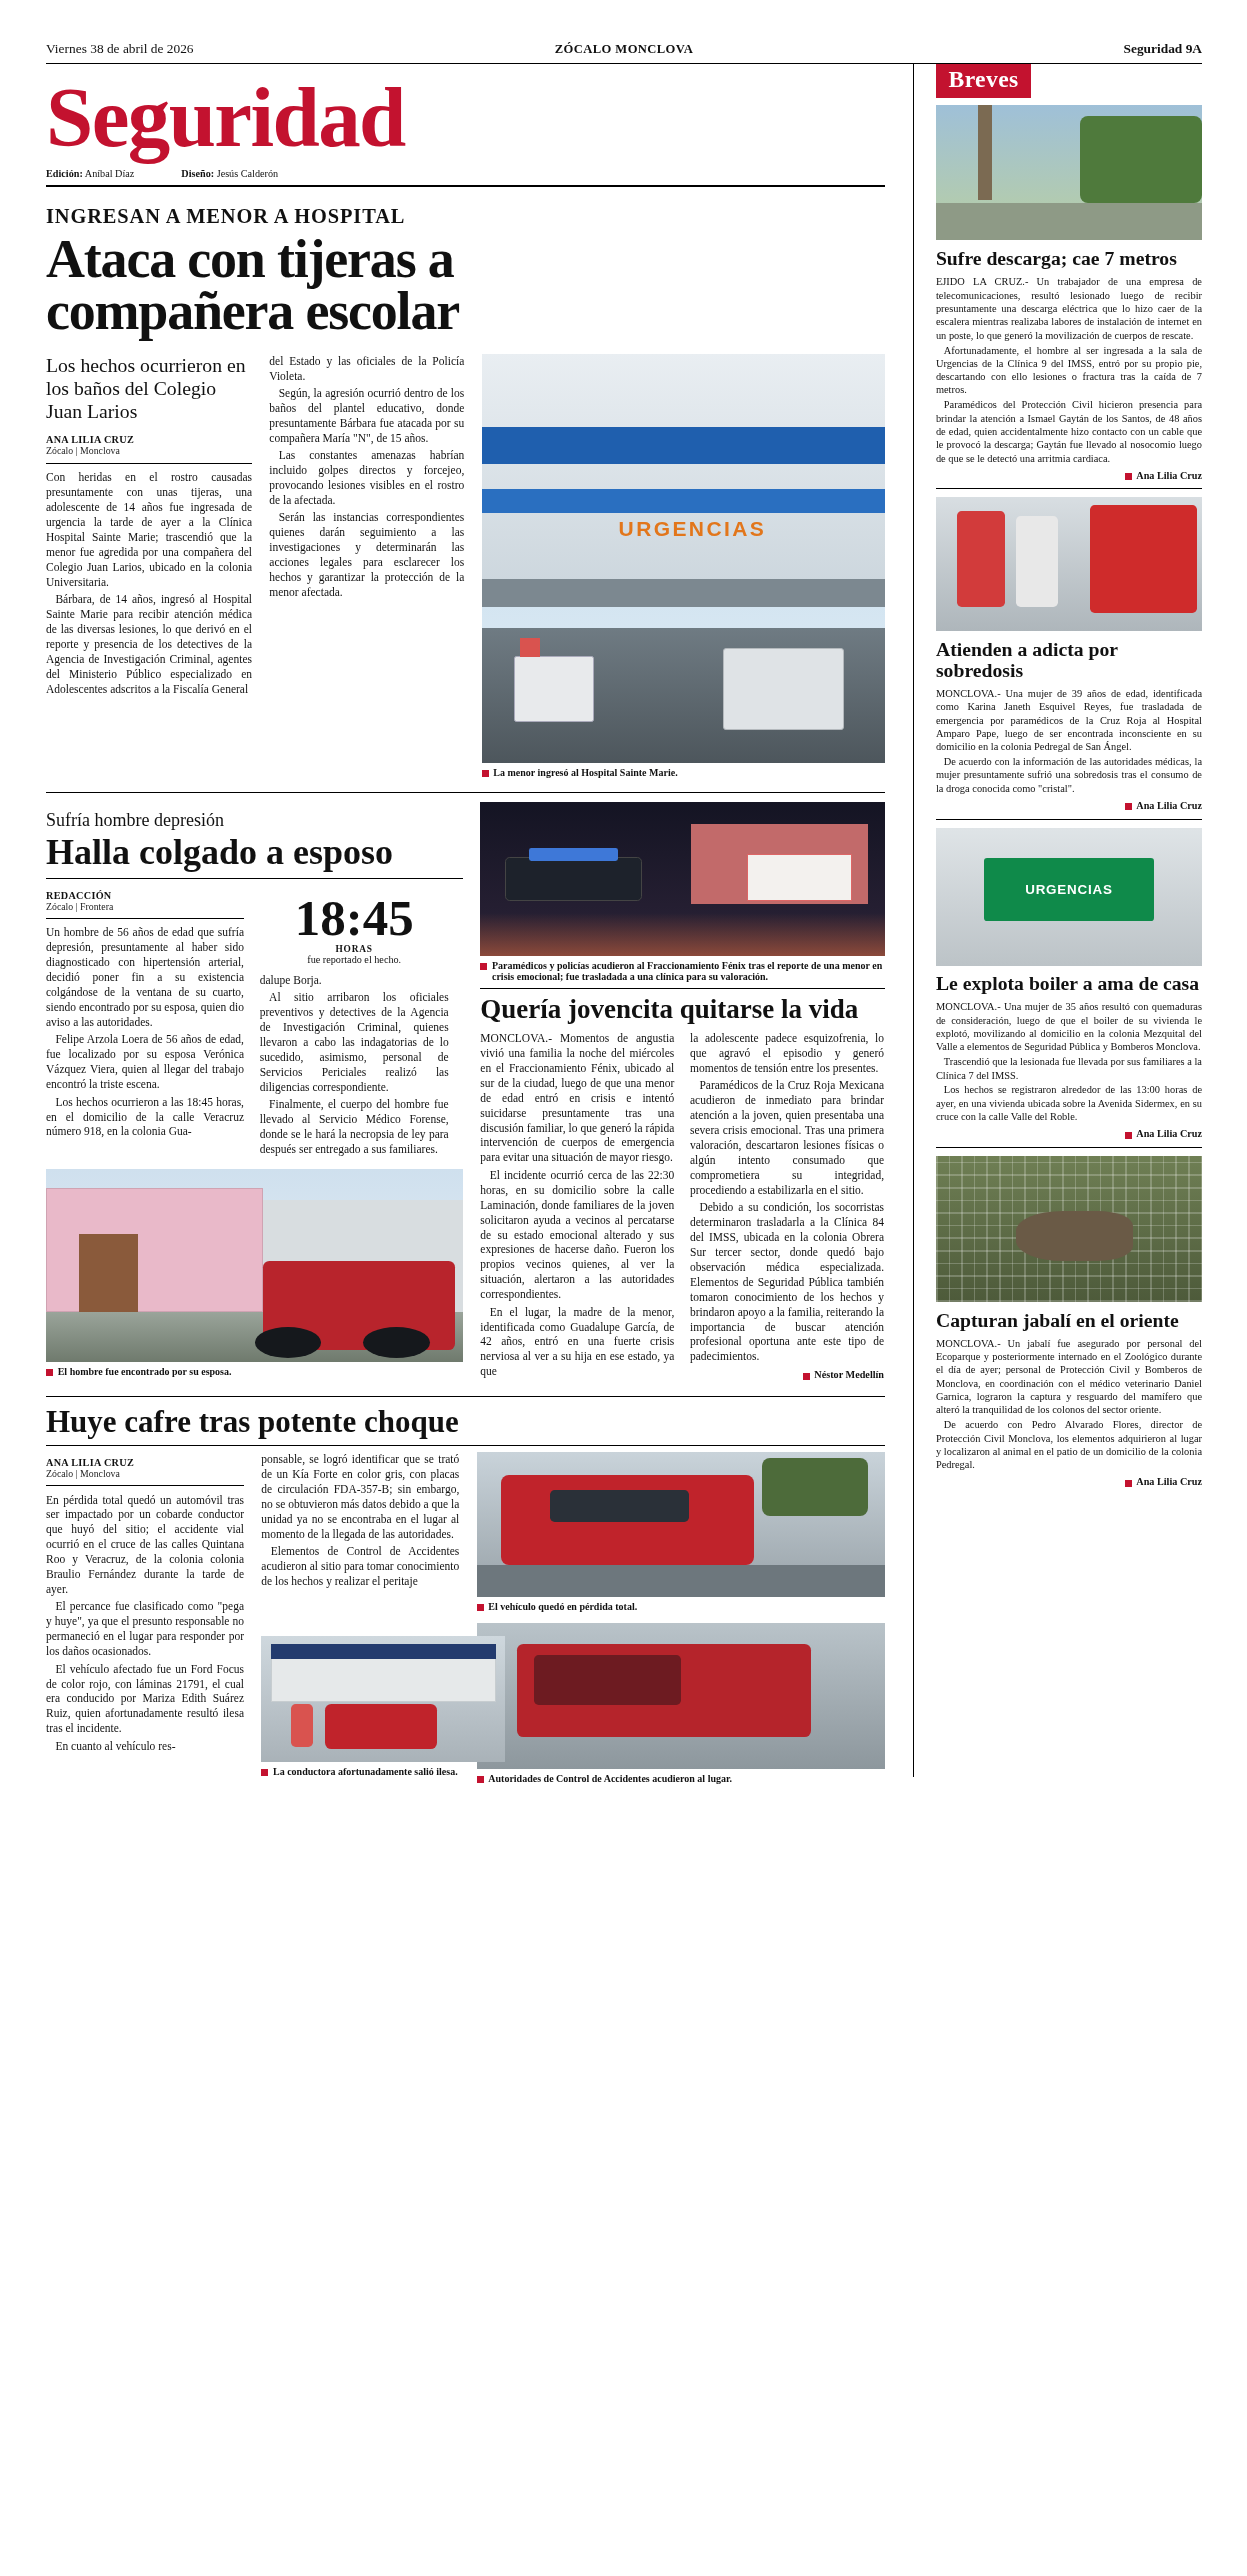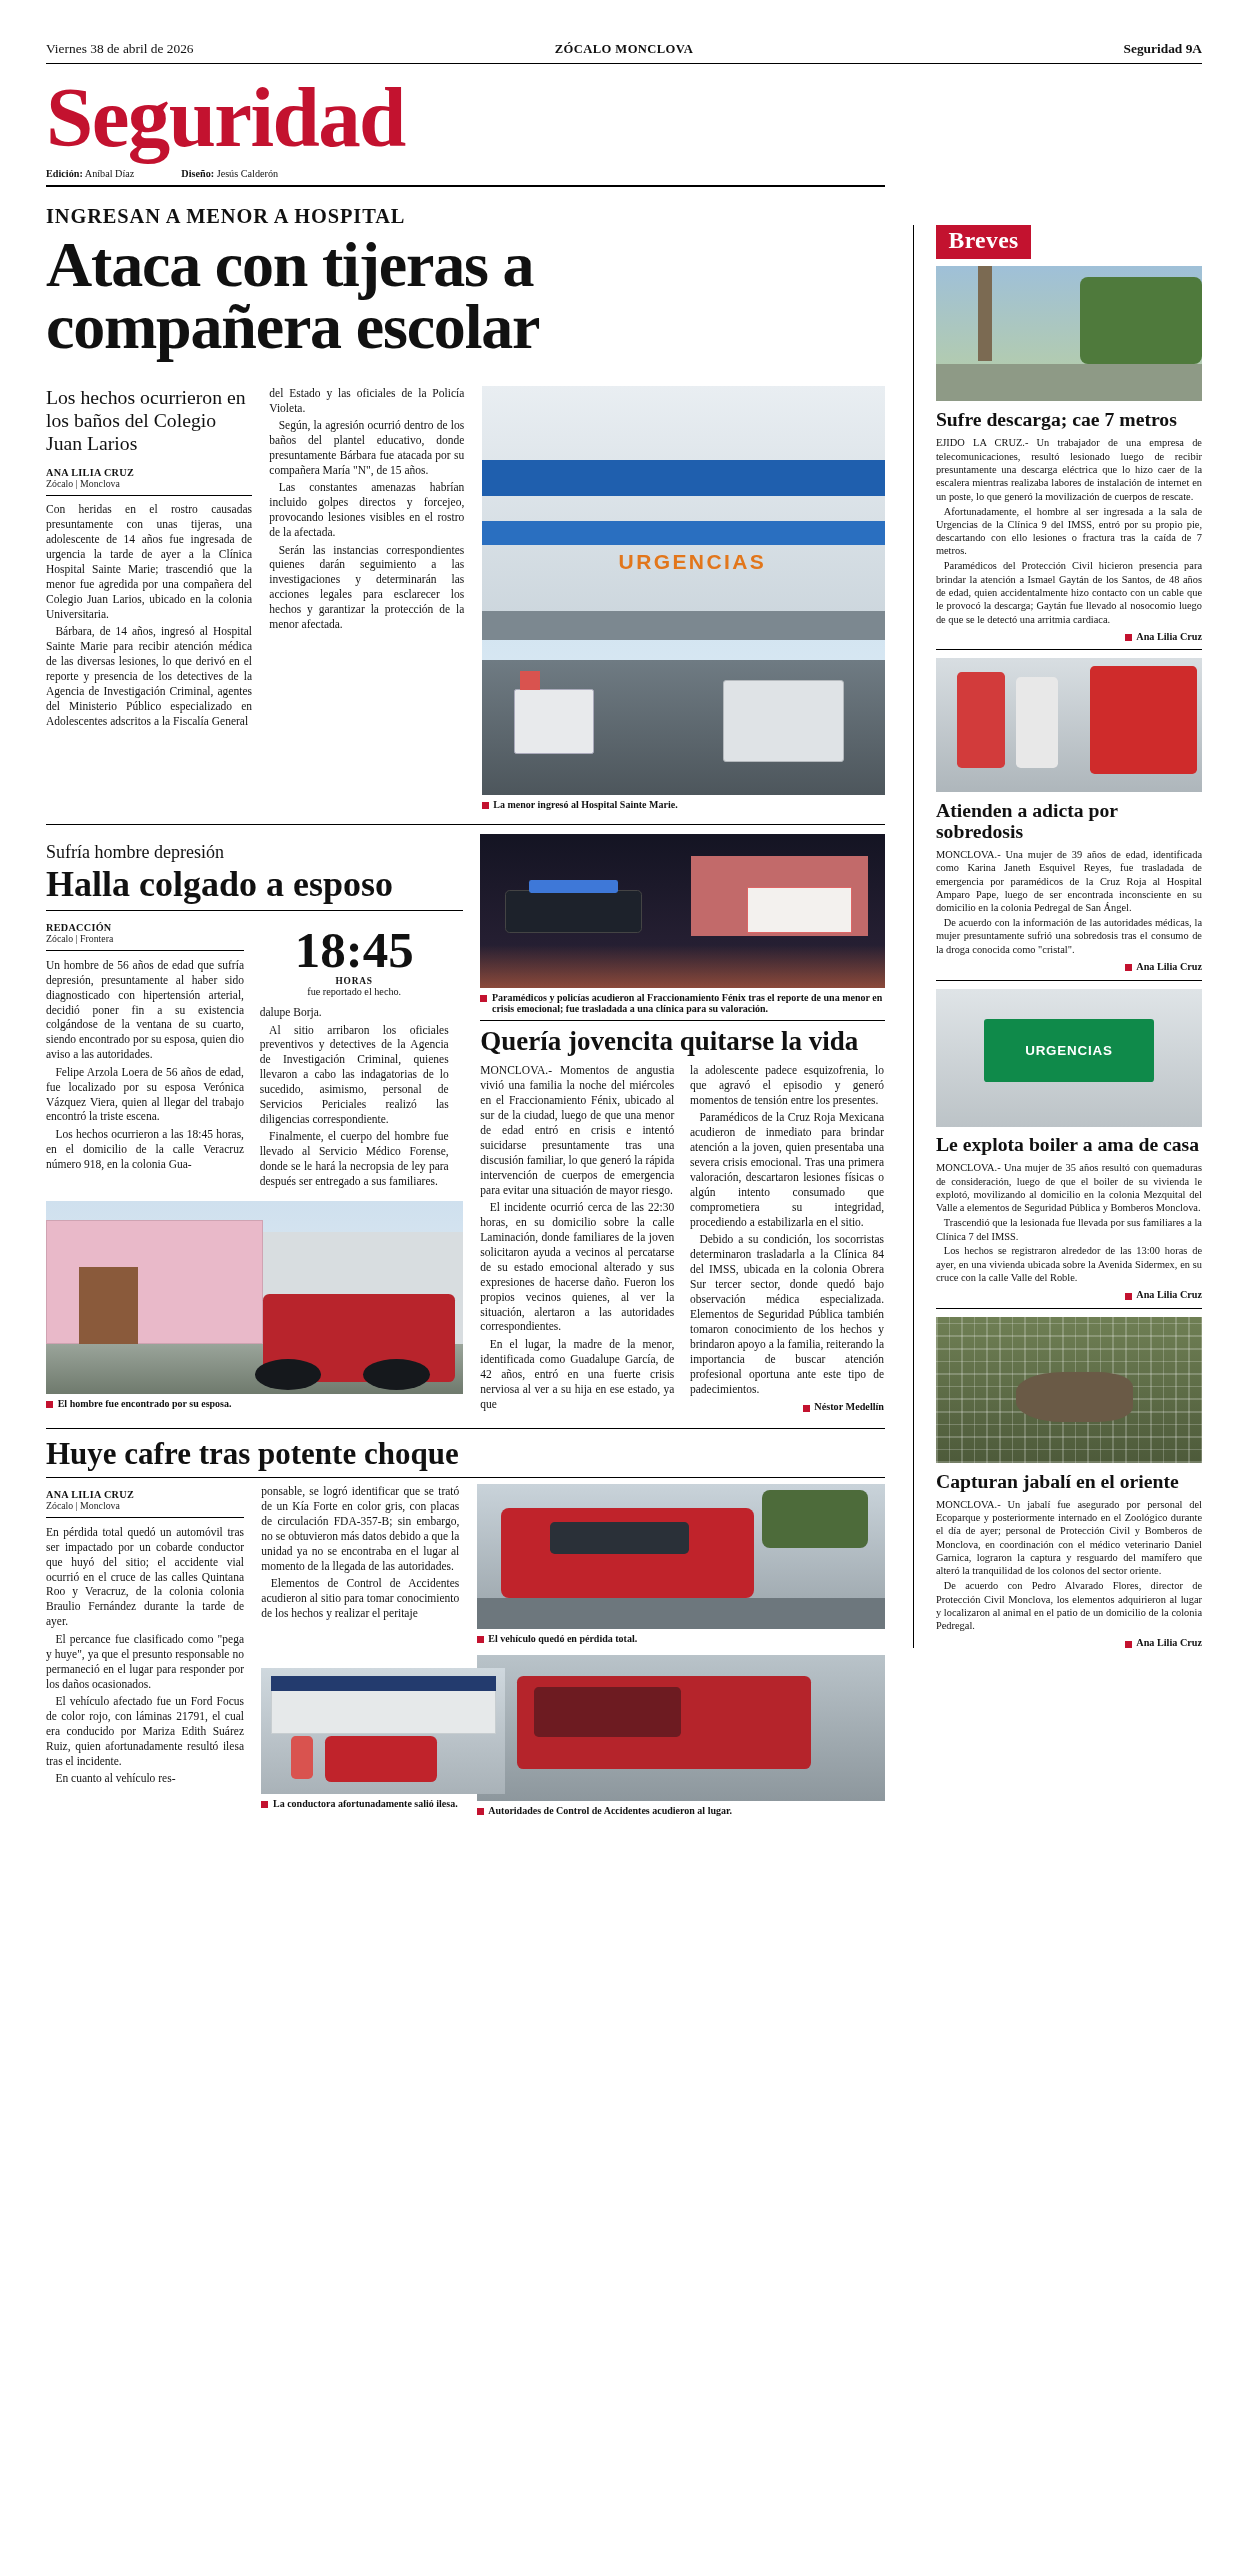--- a/index.html
+++ b/index.html
@@ -23,21 +23,21 @@
     font-family:"Liberation Serif", serif;
     font-size: 13.4px;
     padding-bottom: 6.3px;
   }
   .topbar .date { width: 33%; }
   .topbar .center { width:34%; text-align:center; font-weight:bold; letter-spacing:0.4px; font-size:12.6px;}
   .topbar .right { width:33%; text-align:right; font-weight:bold; font-size:13.4px;}
   .rule-thin { border-top: 0.8px solid #000; }
 
   
-  .body-wrap { display:flex; gap:8px;align-items:center; }
+  .body-wrap { display:flex; gap:8px; }
   .left-col { width: 865px; padding-right: 20.4px; }
   .right-col { width: 291px; border-left: 0.8px solid #000; padding-left: 22px; }
 
   
   .logo {
     font-family:"Liberation Serif", serif;
     font-weight:bold;
     font-size: 85px;
     color: #c3122f;
     letter-spacing: -1.6px;
@@ -50,24 +50,24 @@
 
   
   .kicker {
     font-family:"Liberation Serif", serif;
     font-weight:bold; font-size:20.4px; letter-spacing:0.9px;
     margin: 17.3px 0 6.3px 0;
   }
   .headline {
     font-family:"Liberation Serif", serif;
     font-weight:bold;
-    font-size: 64px;
+    font-size: 54px;
     line-height: .96;
     letter-spacing:-1.2px;
-    margin: 0 0 29px 0;
+    margin: 0 0 16px 0;
   }
   .lead-grid { display:flex; gap:17.3px; margin-top: 12.6px; }
   .lead-c1 { width: 206px; }
   .lead-c2 { width: 195px; }
   .lead-c3 { flex:1; }
   .deck {
     font-size: 19.7px;
     line-height: 1.18;
     margin-bottom: 11px;
   }

